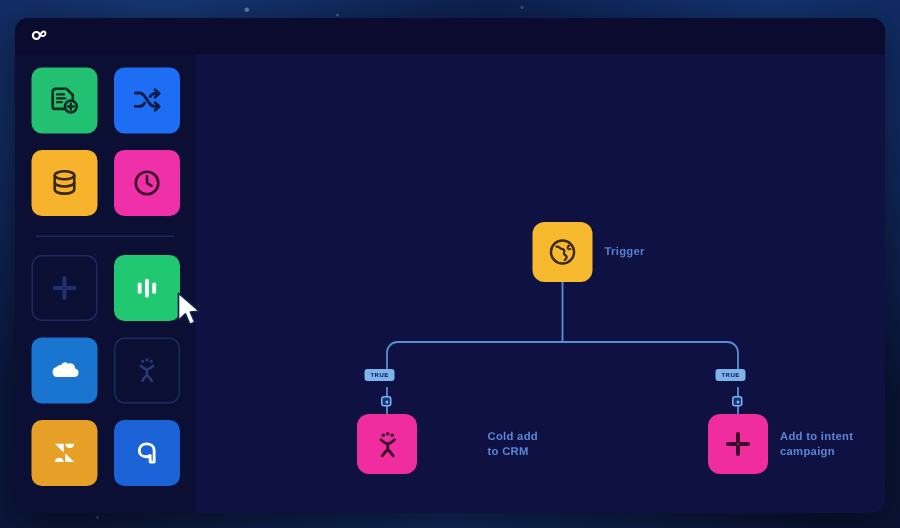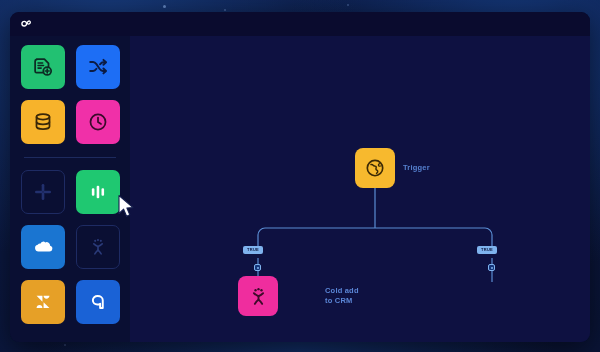--- a/index.html
+++ b/index.html
@@ -285,20 +285,34 @@
         </div>
         <div class="node-label">Cold add
 to CRM</div>
       </div>
 
       <div class="badge" style="left:347px; top:210px;">TRUE</div>
       <div class="joint" style="left:358px; top:228px;">
           <i></i>
         </div>
 
+      <div class="node" style="left:342px; top:240px;">
+        <div class="node-box" style="background:#ef2d9e;">
+          <svg width="20" height="20" viewBox="0 0 24 24">
+            <g fill="#3d0b2a">
+              <rect x="10.4" y="2.4" width="3.2" height="9.2" rx="1.6"></rect>
+              <rect x="10.4" y="12.4" width="3.2" height="9.2" rx="1.6"></rect>
+              <rect x="2.4" y="10.4" width="9.2" height="3.2" rx="1.6"></rect>
+              <rect x="12.4" y="10.4" width="9.2" height="3.2" rx="1.6"></rect>
+            </g>
+          </svg>
+        </div>
+        <div class="node-label">Add to intent
+campaign</div>
+      </div>
 
     </div>
   </div>
 </div>
 
 <svg class="cursor" viewBox="0 0 20 26" style="left:117px; top:194px;">
   <path d="M2 1.5 L2 19.5 L6.6 15.2 L9.6 22.2 L12.8 20.8 L9.9 14 L16 13.6 Z" fill="#ffffff" stroke="#16204f" stroke-width="1.1" stroke-linejoin="round"></path>
 </svg>
 
 </body></html>

